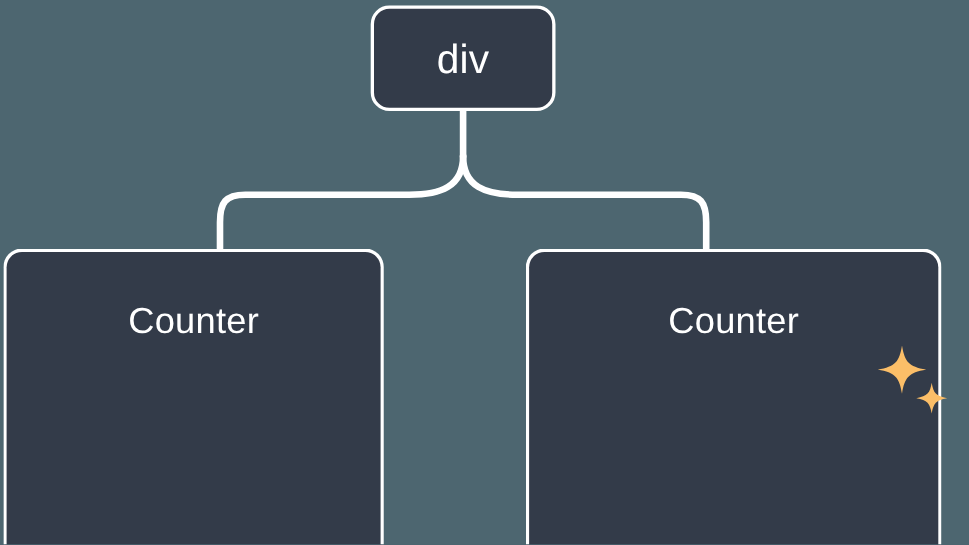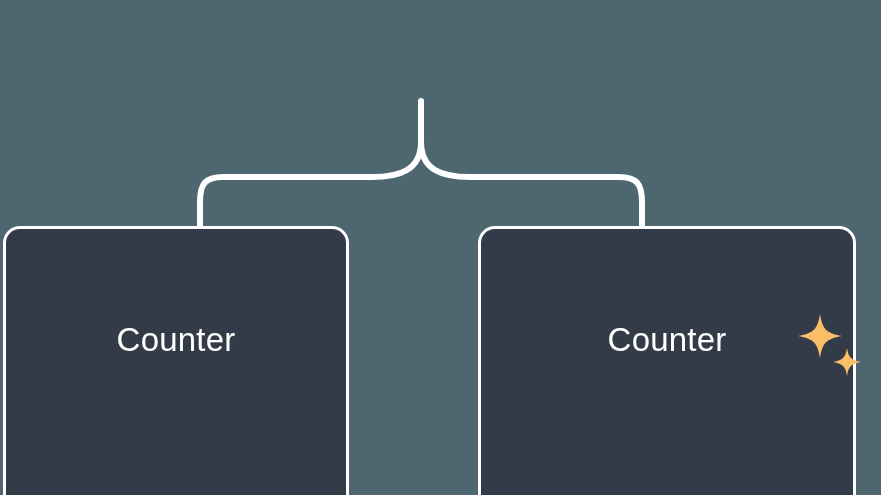--- a/index.html
+++ b/index.html
@@ -62,21 +62,20 @@
   .node-title {
     position: absolute;
     left: 0; right: 0;
     top: 46px;
     text-align: center;
     color: #ffffff;
     font-size: 33px;
     font-weight: 400;
     line-height: 1;
     letter-spacing: 0.2px;
-    margin-top: 48px;
   }
 
   
   .sparkles {
     position: absolute;
     pointer-events: none;
   }
 </style>
 </head>
 <body>
@@ -85,20 +84,23 @@
 
   <svg id="connectors" viewBox="0 0 881 495" xmlns="http://www.w3.org/2000/svg">
 
     <path d="M 421 101 L 421 142" fill="none" stroke="#ffffff" stroke-width="6" stroke-linecap="round"></path>
 
     <path d="M 421 142 C 421 170, 400 177, 372 177 L 223 177 C 205 177, 200 184, 200 202 L 200 226" fill="none" stroke="#ffffff" stroke-width="6" stroke-linecap="round" stroke-linejoin="round"></path>
 
     <path d="M 421 142 C 421 170, 442 177, 470 177 L 619 177 C 637 177, 642 184, 642 202 L 642 226" fill="none" stroke="#ffffff" stroke-width="6" stroke-linecap="round" stroke-linejoin="round"></path>
   </svg>
 
+  <div class="node node-root">
+    <span class="node-root-label">div</span>
+  </div>
 
   <div class="node node-child node-child-left">
     <div class="node-title">Counter</div>
 
   </div>
 
   <div class="node node-child node-child-right">
     <div class="node-title">Counter</div>
 
   </div>

